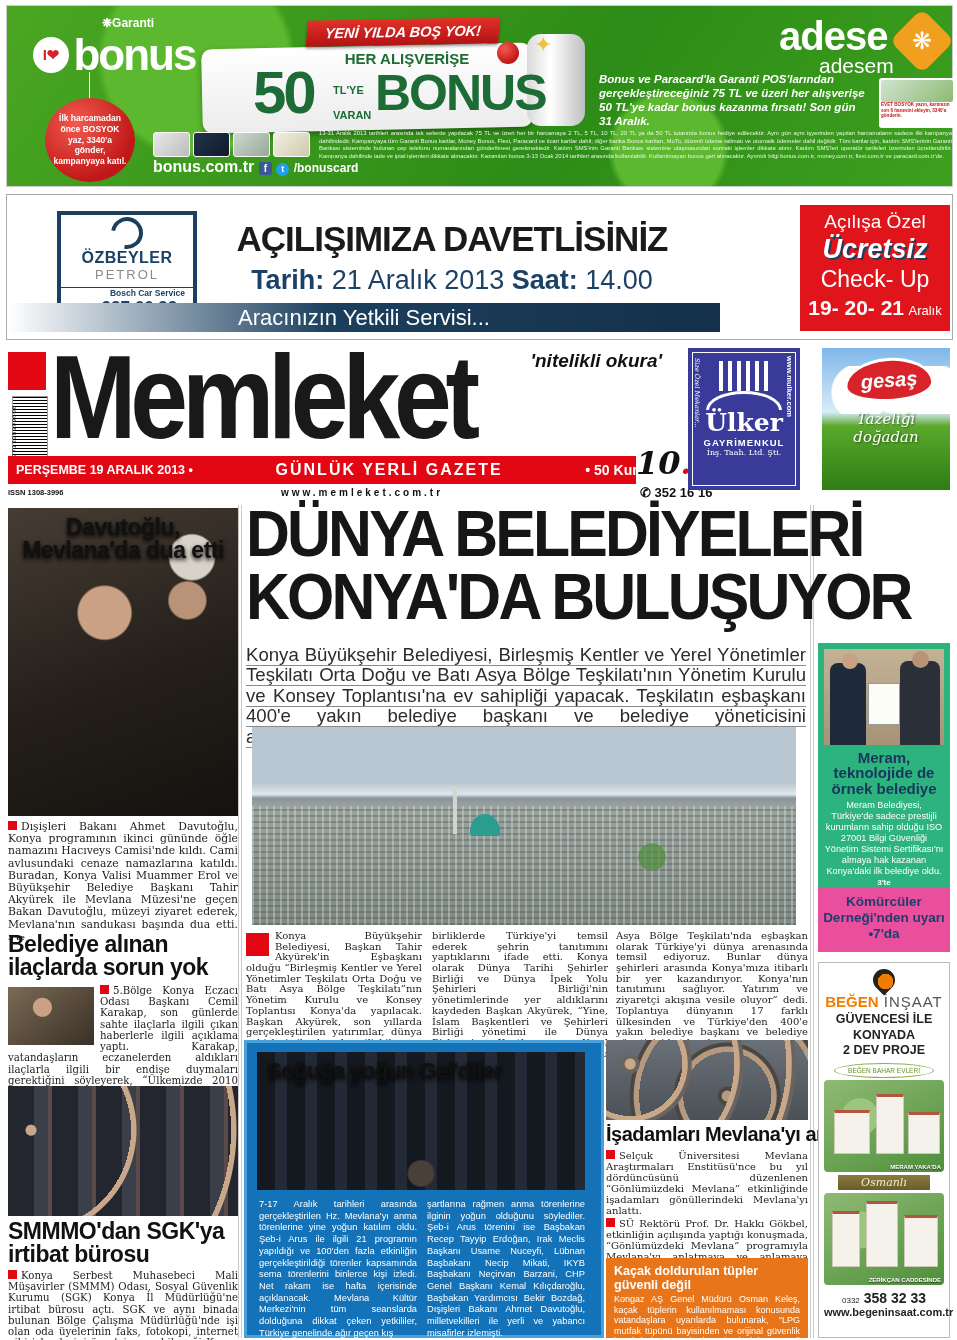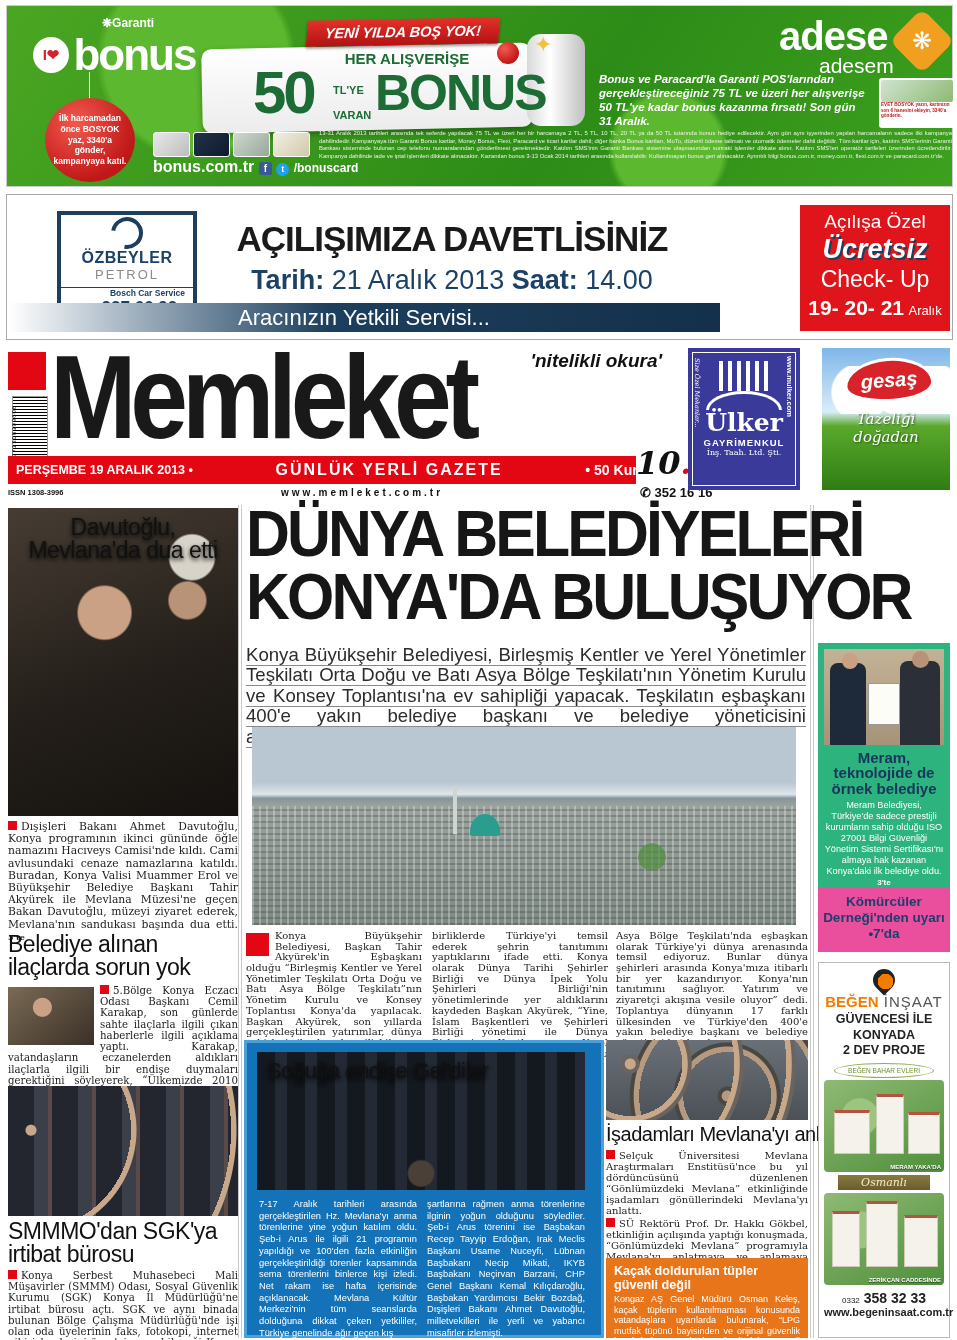--- a/index.html
+++ b/index.html
@@ -58,21 +58,21 @@
   .gcloud{background:radial-gradient(circle at 30% 55%,#fff 0 30%,transparent 32%),
           radial-gradient(circle at 60% 40%,#fff 0 35%,transparent 37%),
           radial-gradient(circle at 85% 60%,#fff 0 28%,transparent 30%);}
   .gblob{background:#d8232a;border:3px solid #fff;border-radius:50% 50% 46% 54%/60% 60% 40% 40%;
          transform:rotate(-4deg);display:flex;align-items:center;justify-content:center;}
   
   .huge{font-weight:800;letter-spacing:-3px;transform:scaleX(.95);transform-origin:left top;line-height:.98;color:#161616;}
   .subhead{font-size:18.6px;line-height:1.1;color:#2c2c2c;text-decoration:underline;
            text-decoration-color:#8a8a8a;text-underline-offset:3.5px;}
   .bodytxt{font-family:"DejaVu Serif",serif;text-align:justify;color:#1c1c1c;}
-  .hl{font-weight:400;letter-spacing:-.5px;line-height:.98;color:#111;}
+  .hl{font-weight:700;letter-spacing:-.5px;line-height:.98;color:#111;}
   .dropsq{float:left;width:23px;height:23px;background:#e30613;margin:2px 6px 2px 0;}
   .photo-davut{background:radial-gradient(circle at 42% 34%,#caa184 0 26px,transparent 28px),
         radial-gradient(circle at 78% 30%,#b89377 0 18px,transparent 20px),
         radial-gradient(circle at 80% 16%,#d8d3c8 0 22px,transparent 24px),
         linear-gradient(160deg,#463c33,#241f1a 55%,#15120f);}
   .photo-ecz{background:radial-gradient(circle at 40% 35%,#caa184 0 9px,transparent 10px),linear-gradient(140deg,#7a6a55,#3a3027);}
   .photo-group{background:
         repeating-radial-gradient(circle at 10% 34%,#c9a88a 0 5px,transparent 6px 100px),
         repeating-linear-gradient(90deg,#23262e 0 26px,#3a3f49 26px 40px,#5a4a4a 40px 44px),
         linear-gradient(#8a8f96,#6a6e75);}
@@ -251,21 +251,21 @@
   <div class="abs bodytxt" style="left:246px;top:931px;width:176px;font-size:10px;line-height:1.07;">
     <span class="dropsq"></span><span>Konya Büyükşehir Belediyesi, Başkan Tahir Akyürek'in Eşbaşkanı olduğu “Birleşmiş Kentler ve Yerel Yönetimler Teşkilatı Orta Doğu ve Batı Asya Bölge Teşkilatı”nın Yönetim Kurulu ve Konsey Toplantısı Konya'da yapılacak. Başkan Akyürek, son yıllarda gerçekleştirilen yatırımlar, dünya şehirleri ile kurulan ilişkiler ve önemli</span>
   </div>
   <div class="abs bodytxt" style="left:432px;top:931px;width:176px;font-size:10px;line-height:1.07;">birliklerde Türkiye'yi temsil ederek şehrin tanıtımını yaptıklarını ifade etti. Konya olarak Dünya Tarihi Şehirler Birliği ve Dünya İpek Yolu Şehirleri Birliği'nin yönetimlerinde yer aldıklarını kaydeden Başkan Akyürek, “Yine, İslam Başkentleri ve Şehirleri Birliği yönetimi ile Dünya Birleşmiş Kentler ve Yerel Yönetimler Birliği'nin Orta Doğu ve Batı</div>
   <div class="abs bodytxt" style="left:616px;top:931px;width:192px;font-size:10px;line-height:1.07;">
     <span>Asya Bölge Teşkilatı'nda eşbaşkan olarak Türkiye'yi dünya arenasında temsil ediyoruz. Bunlar dünya şehirleri arasında Konya'mıza itibarlı bir yer kazandırıyor. Konya'nın tanıtımını sağlıyor. Yatırım ve ziyaretçi akışına vesile oluyor” dedi. Toplantıya dünyanın 17 farklı ülkesinden ve Türkiye'den 400'e yakın belediye başkanı ve belediye yöneticisi katılacak.</span> <span class="pref">4'te</span>
   </div>
 
   <div class="abs bluebox" style="left:244px;top:1040px;width:354px;height:292px;">
     <div class="abs photo-night" style="left:10px;top:9px;width:328px;height:138px;">
-      <div class="white hl" style="font-size:22px;padding:8px 0 0 10px;text-shadow:0 2px 4px #000;">Soğuğa endişe Gel'diler</div>
+      <div class="white hl" style="font-size:22px;padding:8px 0 0 10px;text-shadow:0 2px 4px #000;">Soğuğa yoğun Gel'diler</div>
     </div>
     <div class="abs white just" style="left:12px;top:156px;width:158px;font-size:9.3px;line-height:1.26;">7-17 Aralık tarihleri arasında gerçekleştirilen Hz. Mevlana'yı anma törenlerine yine yoğun katılım oldu. Şeb-i Arus ile ilgili 21 programın yapıldığı ve 100'den fazla etkinliğin gerçekleştirildiği törenler kapsamında sema törenlerini binlerce kişi izledi. Net rakam ise hafta içerisinde açıklanacak. Mevlana Kültür Merkezi'nin tüm seanslarda dolduğuna dikkat çeken yetkililer, Türkiye genelinde ağır geçen kış</div>
     <div class="abs white just" style="left:180px;top:156px;width:158px;font-size:9.3px;line-height:1.26;">şartlarına rağmen anma törenlerine ilginin yoğun olduğunu söylediler. Şeb-i Arus törenini ise Başbakan Recep Tayyip Erdoğan, Irak Meclis Başkanı Usame Nuceyfi, Lübnan Başbakanı Necip Mikati, IKYB Başbakanı Neçirvan Barzani, CHP Genel Başkanı Kemal Kılıçdaroğlu, Başbakan Yardımcısı Bekir Bozdağ, Dışişleri Bakanı Ahmet Davutoğlu, milletvekilleri ile yerli ve yabancı misafirler izlemişti.</div>
   </div>
 
   <div class="abs photo-crowd" style="left:606px;top:1040px;width:202px;height:80px;"></div>
   <div class="abs hl" style="left:606px;top:1125px;font-size:20px;">İşadamları Mevlana'yı anlattı</div>
   <div class="abs bodytxt" style="left:606px;top:1150px;width:202px;font-size:10px;line-height:1.1;">
     <div><span class="bullet"></span><span>Selçuk Üniversitesi Mevlana Araştırmaları Enstitüsü'nce bu yıl dördüncüsünü düzenlenen “Gönlümüzdeki Mevlana” etkinliğinde işadamları gönüllerindeki Mevlana'yı anlattı.</span></div>
     <div style="margin-top:2px;"><span class="bullet"></span><span>SÜ Rektörü Prof. Dr. Hakkı Gökbel, etkinliğin açılışında yaptığı konuşmada, “Gönlümüzdeki Mevlana” programıyla Mevlana'yı anlatmaya ve anlamaya çalıştıklarını söyledi.</span> <span class="pref">3'te</span></div>

